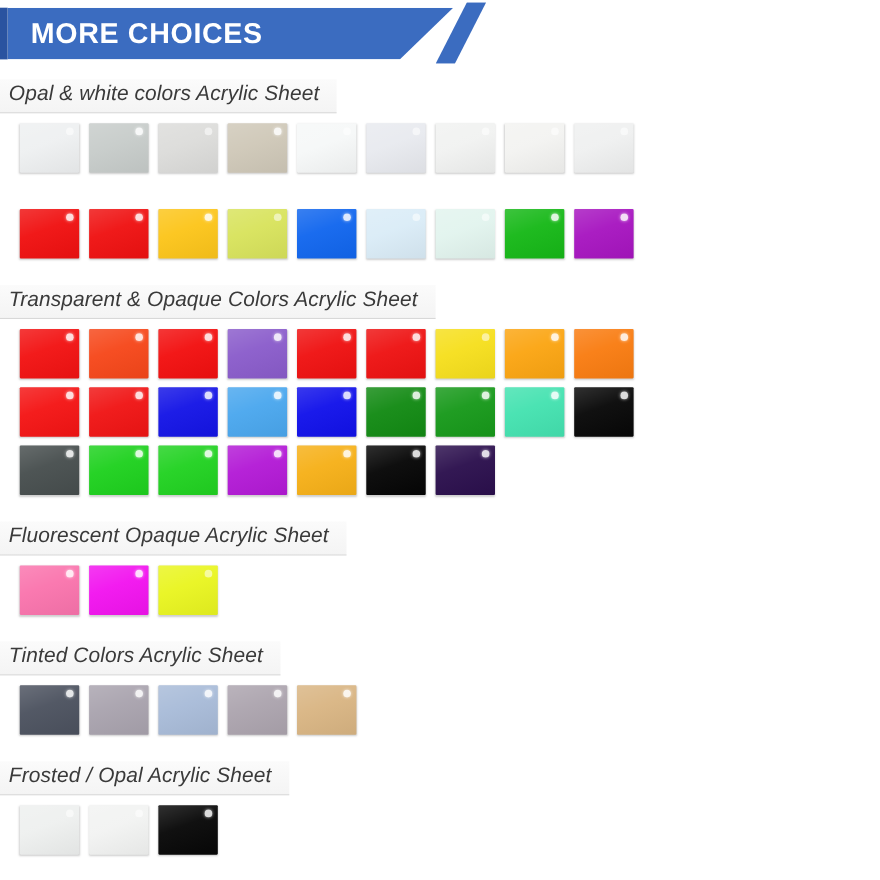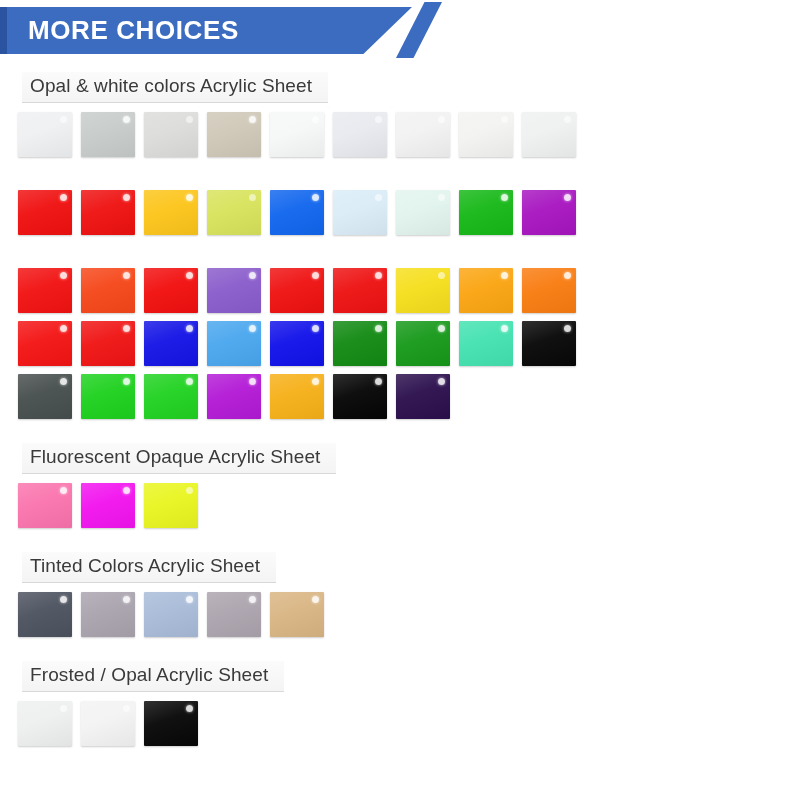--- a/index.html
+++ b/index.html
@@ -62,26 +62,26 @@
 
   
   .sheet {
     position: relative;
     padding: 0 0 0 0;
   }
   .section {
     margin: 0;
   }
   .label-bar {
-    margin-left: 22px;
     display: inline-block;
     background: linear-gradient(to bottom, #fbfbfb 0%, #f4f4f4 100%);
     border-bottom: 1px solid #d8d8d8;
     padding: 3px 16px 5px 8px;
     box-sizing: border-box;
+    font-style: italic;
   }
   .label-text {
     font-size: 19px;
     color: #3a3a3a;
     font-family: "Liberation Sans", sans-serif;
     letter-spacing: 0.1px;
     white-space: nowrap;
   }
 
   .rows {
@@ -196,21 +196,21 @@
             <span class="sheen"></span>
           </div>
           <div class="swatch" title="transparent-green" style="background: rgb(22, 184, 23);">
             <span class="sheen"></span>
           </div>
           <div class="swatch" title="transparent-purple" style="background: rgb(167, 21, 192);">
             <span class="sheen"></span>
           </div>
         </div>
       </div></div>
-    <div class="section"><div class="sec-gap-a"></div><div class="rows">
+    <div class="section"><div class="sec-gap-a"></div><div class="label-bar"><span class="label-text">Transparent &amp; Opaque Colors Acrylic Sheet</span></div><div class="rows">
         <div class="swatch-row">
           <div class="swatch" title="opaque-red" style="background: rgb(242, 18, 18);">
             <span class="sheen"></span>
           </div>
           <div class="swatch" title="opaque-orange-red" style="background: rgb(246, 71, 26);">
             <span class="sheen"></span>
           </div>
           <div class="swatch" title="opaque-bright-red" style="background: rgb(242, 15, 15);">
             <span class="sheen"></span>
           </div>

